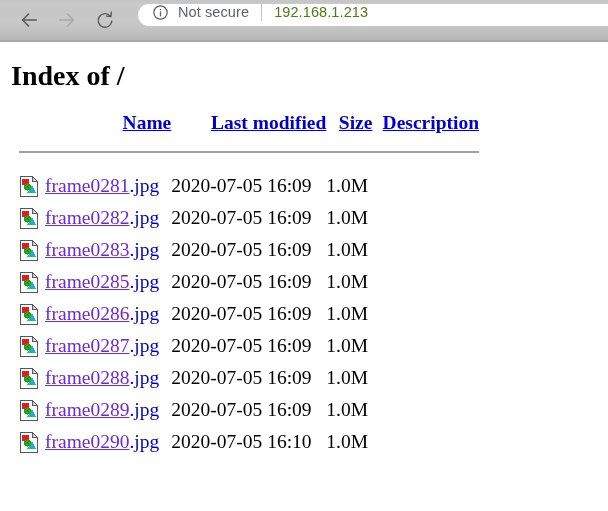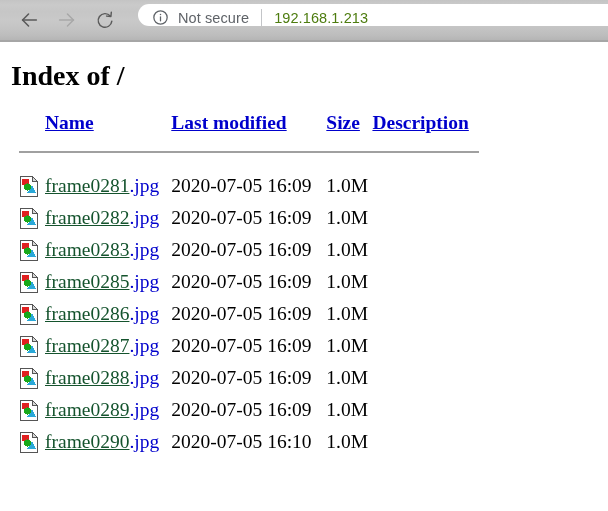--- a/index.html
+++ b/index.html
@@ -53,21 +53,21 @@
 
   .omnibox {
     position: absolute;
     left: 138px;
     top: 4px;
     right: 0;
     height: 22px;
     background: #ffffff;
     border-radius: 16px 0 0 16px;
     display: flex;
-    align-items: flex-end;
+    align-items: flex-start;
     box-sizing: border-box;
     padding-left: 14px;
   }
   .info-icon {
     flex: 0 0 auto;
     width: 17px;
     height: 17px;
     margin-right: 9px;
     display: block;
   }
@@ -112,21 +112,21 @@
   table.listing {
     border-collapse: collapse;
     border-spacing: 0;
     margin-top: 22px;
     margin-left: 3px;
     font-family: "Liberation Serif", "DejaVu Serif", serif;
     font-size: 19.5px;
     color: #000000;
   }
   table.listing th {
-    text-align: left;
+    text-align: right;
     font-weight: normal;
     padding: 0 0 4px 0;
     vertical-align: bottom;
     white-space: nowrap;
   }
   table.listing th a {
     color: #0000cc;
     font-weight: bold;
     text-decoration: underline;
     font-size: 19.5px;
@@ -154,21 +154,21 @@
   }
   .hr-line {
     height: 0;
     border: 0;
     border-top: 2px solid #a0a0a0;
     width: 460px;
     margin: 3px 0 7px 8px;
   }
 
   td.col-name a.file-link {
-    color: #14532d;
+    color: #6d28d9;
   }
   td.col-name .file-ext {
     color: #0000cc;
     text-decoration: none;
     margin-top: 40px;
   }
   .file-name-wrap { font-size: 19.5px; }
 
   .file-icon {
     display: block;

